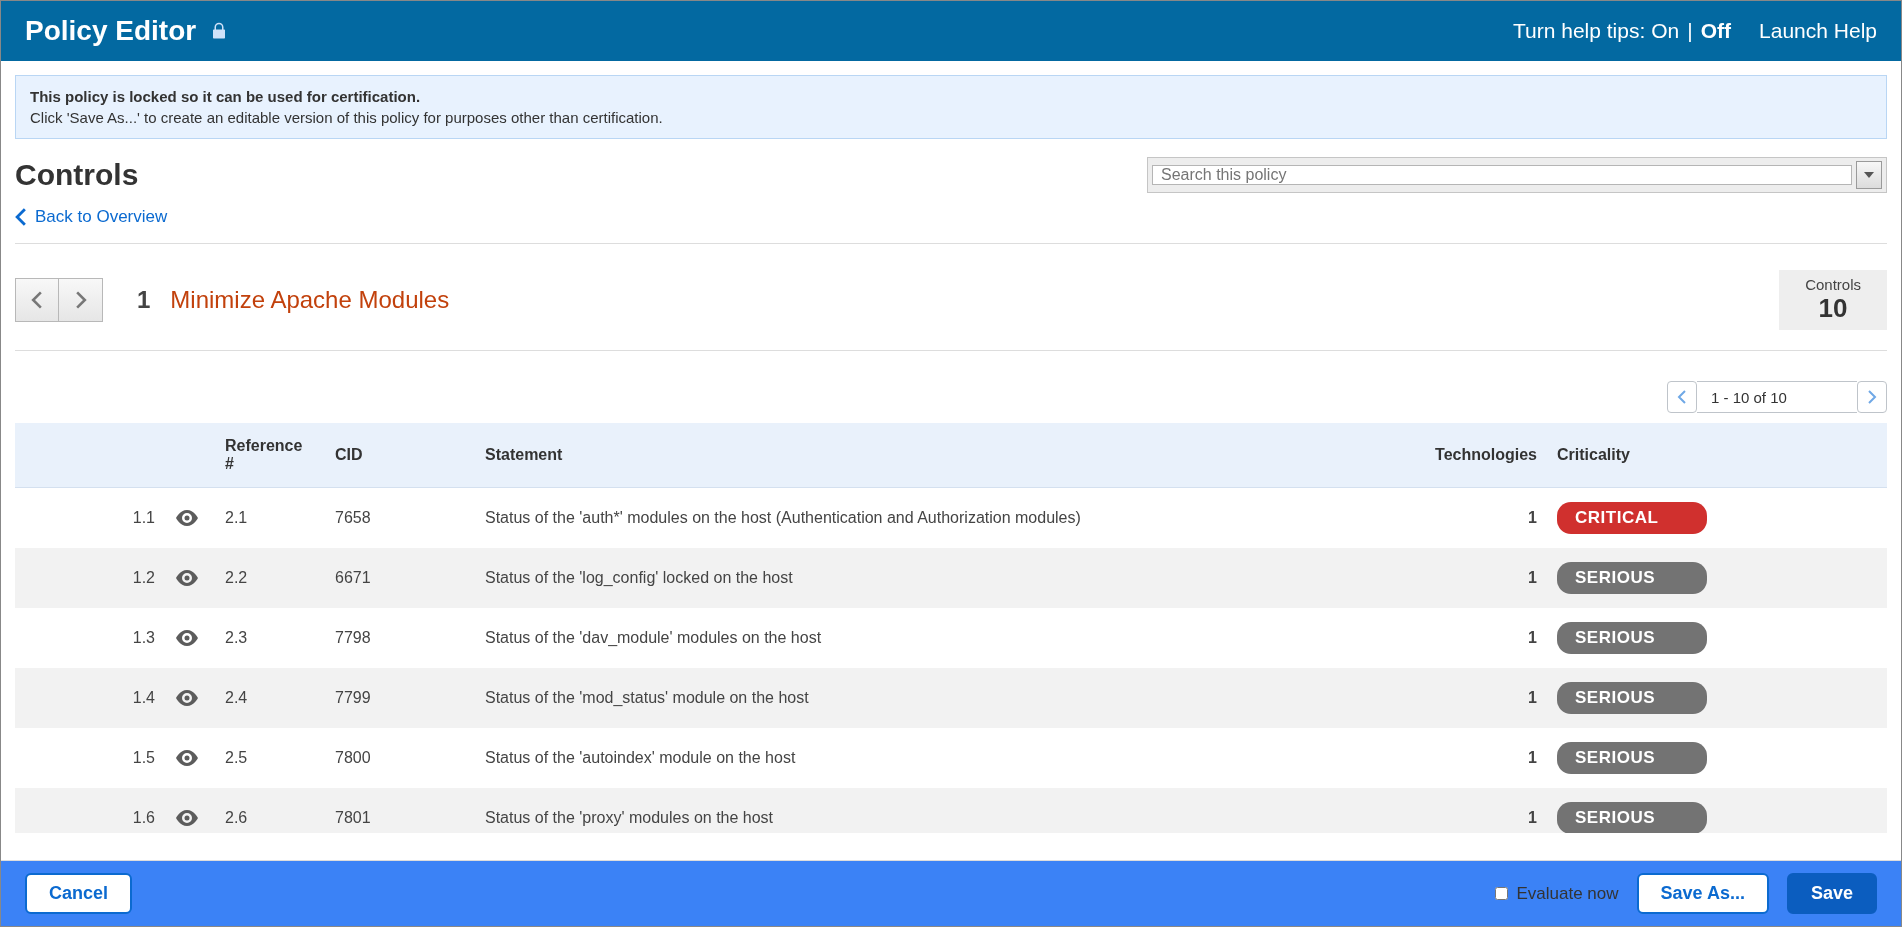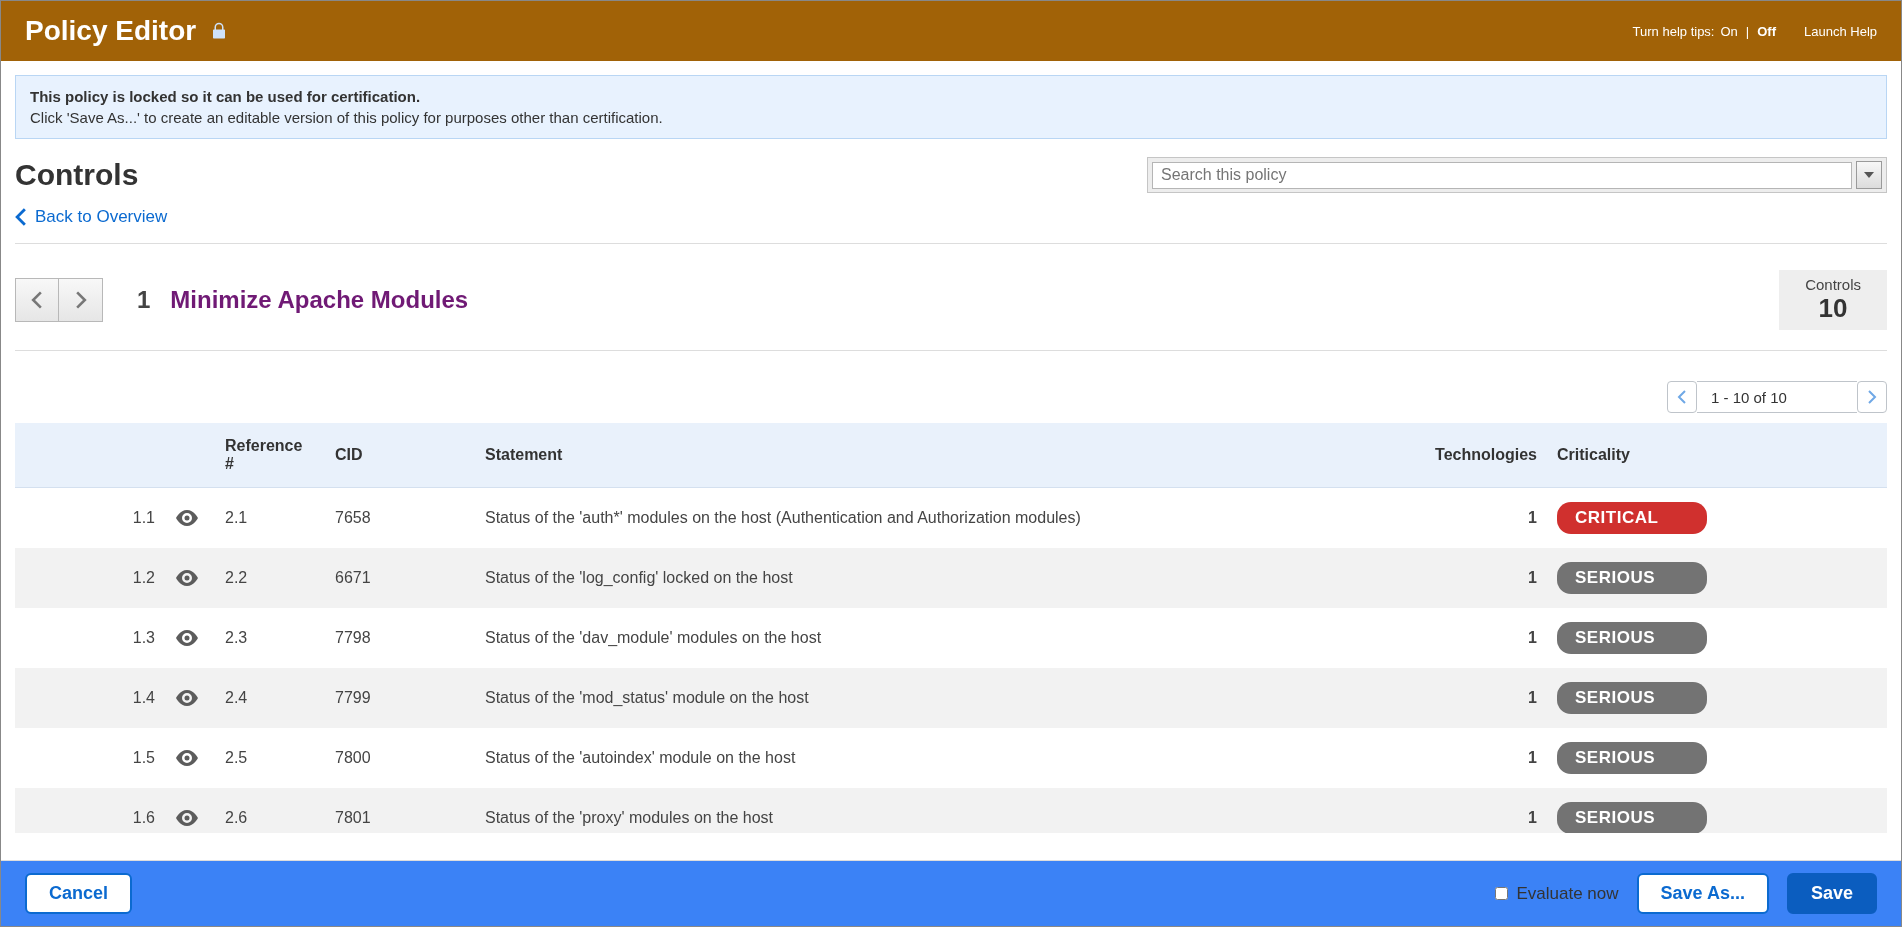--- a/index.html
+++ b/index.html
@@ -1,51 +1,51 @@
 <!DOCTYPE html>
 <html><head>
 <meta charset="utf-8">
 <style>
 * { box-sizing: border-box; margin: 0; padding: 0; }
 body { font-family: Arial, Helvetica, sans-serif; font-size: 13px; color: #333; background: #fff; border: 1px solid #888; width: 1902px; height: 927px; overflow: hidden; position: relative; }
 
 
-.header-bar { background: #a16207; color: #fff; height: 60px; display: flex; align-items: center; justify-content: space-between; padding: 0 24px; }
+.header-bar { background: #0369a1; color: #fff; height: 60px; display: flex; align-items: center; justify-content: space-between; padding: 0 24px; }
 .header-left { display: flex; align-items: center; gap: 14px; }
 .header-title { font-size: 28px; font-weight: bold; }
 .lock-wrap { color: #cfe2f9; }
-.header-right { display: flex; align-items: center; gap: 28px; font-size: 13px; }
+.header-right { display: flex; align-items: center; gap: 28px; font-size: 21px; }
 .help-tips { display: flex; align-items: center; gap: 6px; }
 .help-tips .sep { margin: 0 2px; }
 .help-tips .off { font-weight: bold; }
 .launch-help { cursor: pointer; }
 
 
 .info-banner { background: #e8f2fe; border: 1px solid #b9d6f4; margin: 14px 14px 0 14px; padding: 10px 14px; font-size: 15px; color: #333; line-height: 1.4; }
 .info-banner .bold { font-weight: bold; }
 
 
 .controls-row { display: flex; align-items: center; justify-content: space-between; margin: 18px 14px 0 14px; }
 .controls-heading { font-size: 30px; font-weight: 600; color: #333; }
 .search-wrap { background: #ededed; border: 1px solid #c5c5c5; display: flex; align-items: center; width: 740px; height: 36px; }
-.search-input { flex: 1; border: 1px solid #b5b5b5; background: #fff; height: 27px; margin: 0 4px; padding: 0 8px; font-size: 16px; color: #999; }
+.search-input { flex: 1; border: 1px solid #b5b5b5; background: #fff; height: 20px; margin: 0 4px; padding: 0 8px; font-size: 16px; color: #999; }
 .search-dd { width: 26px; height: 28px; background: linear-gradient(#f7f7f7,#dcdcdc); border: 1px solid #9a9a9a; margin-right: 4px; display: flex; align-items: center; justify-content: center; }
 
 
 .back-row { margin: 14px 14px 0 14px; padding-bottom: 14px; border-bottom: 1px solid #ddd; }
 .back-link { color: #0b6ad0; font-size: 17px; text-decoration: none; display: inline-flex; align-items: center; gap: 8px; }
 
 
 .section-row { display: flex; align-items: center; justify-content: space-between; margin: 26px 14px 0 14px; padding-bottom: 20px; border-bottom: 1px solid #ddd; }
 .section-left { display: flex; align-items: center; gap: 20px; }
 .pager-grp { display: flex; }
 .pager-btn { width: 44px; height: 44px; background: linear-gradient(#f8f8f8,#e6e6e6); border: 1px solid #b8b8b8; display: flex; align-items: center; justify-content: center; cursor: pointer; }
 .pager-btn + .pager-btn { border-left: none; }
 .sect-num { font-size: 24px; font-weight: bold; color: #444; margin-left: 14px; }
-.sect-title { font-size: 24px; font-weight: bold; color: #701a75; }
+.sect-title { font-size: 24px; font-weight: normal; color: #c2410c; }
 .controls-count { background: #eee; padding: 6px 26px; text-align: center; }
 .controls-count .lbl { font-size: 15px; color: #444; }
 .controls-count .num { font-size: 26px; font-weight: bold; }
 
 
 .range-row { display: flex; justify-content: flex-end; margin: 30px 14px 10px 14px; }
 .range-grp { display: flex; align-items: center; }
 .range-btn { width: 30px; height: 32px; border: 1px solid #bfc4ca; background: #fff; display: flex; align-items: center; justify-content: center; cursor: pointer; border-radius: 4px; }
 .range-text { border: 1px solid #bfc4ca; border-left: none; border-right: none; height: 32px; display: flex; align-items: center; padding: 0 14px; font-size: 15px; min-width: 160px; }
 

